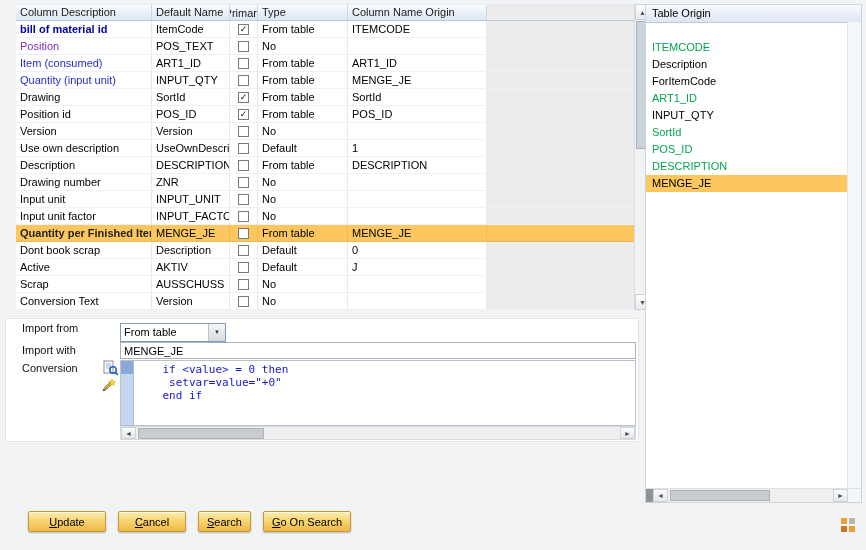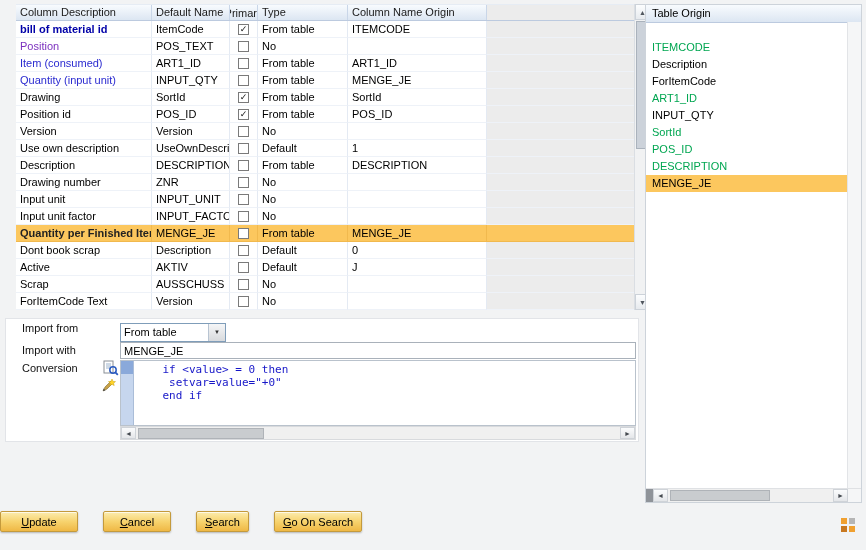--- a/index.html
+++ b/index.html
@@ -75,21 +75,21 @@
   .editor{position:absolute;left:114px;top:41px;width:516px;height:66px;border:1px solid #b9c2cc;
         box-sizing:border-box;background:#fff;display:flex;overflow:hidden;}
   .gutter{width:12px;background:#c6d6ee;border-right:1px solid #aabdd8;}
   .gutter::before{content:"";display:block;height:13px;background:#8aa9da;}
   .codes{flex:1;padding:2px 0 0 2px;font-family:"DejaVu Sans Mono",monospace;font-size:11px;
         line-height:13px;color:#1616c8;white-space:pre;overflow:hidden;}
   .editor-hscroll{position:absolute;left:114px;top:107px;width:516px;height:14px;background:#f0f0f0;
         border:1px solid #d8dadd;box-sizing:border-box;display:flex;}
 
   
-  .buttons{position:absolute;left:0;top:511px;display:flex;gap:25px;}
+  .buttons{position:absolute;left:28px;top:511px;display:flex;gap:12px;}
   .btn{height:21px;box-sizing:border-box;border:1px solid #c49a3c;border-radius:2px;
         background:linear-gradient(#fcecae,#f7d36e 50%,#efb845);
         box-shadow:0 1px 2px rgba(0,0,0,.25), inset 0 1px 0 rgba(255,255,255,.7);
         font-family:"Liberation Sans",sans-serif;font-size:11px;color:#000;
         padding:0 8px;line-height:18px;text-align:center;display:inline-block;}
   .btn::first-letter{text-decoration:underline;}
   .btn:nth-child(1){min-width:78px}.btn:nth-child(2){min-width:68px}
   .btn:nth-child(3){min-width:50px}.btn:nth-child(4){min-width:88px}
   .corner{position:absolute;left:841px;top:518px;width:15px;height:15px;}
 </style>
@@ -262,21 +262,21 @@
           <div class="cell c0 desc-normal">Scrap</div>
           <div class="cell c1">AUSSCHUSS</div>
           <div class="cell c2">
             <span class="checkbox"></span>
           </div>
           <div class="cell c3">No</div>
           <div class="cell c4"></div>
           <div class="cell cf"></div>
         </div>
         <div class="grow">
-          <div class="cell c0 desc-normal">ForItemCode Text</div>
+          <div class="cell c0 desc-normal">Conversion Text</div>
           <div class="cell c1">Version</div>
           <div class="cell c2">
             <span class="checkbox"></span>
           </div>
           <div class="cell c3">No</div>
           <div class="cell c4"></div>
           <div class="cell cf"></div>
         </div>
       </div>
     <div class="vscroll">

